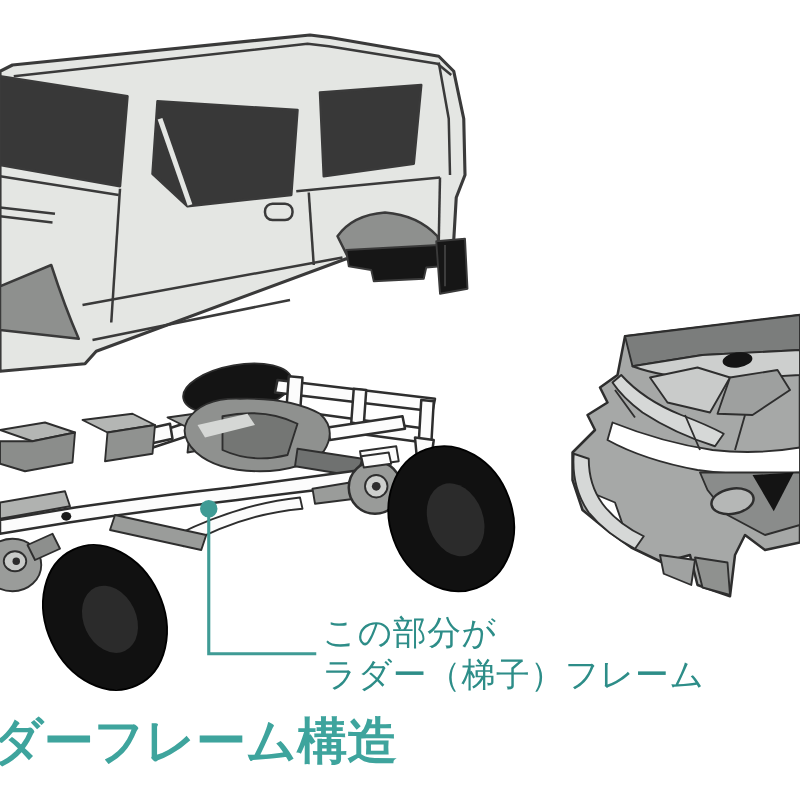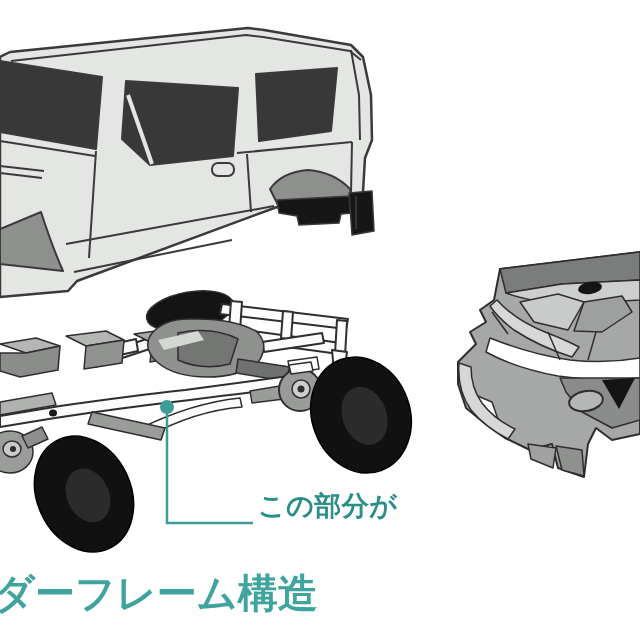--- a/index.html
+++ b/index.html
@@ -3,21 +3,21 @@
 <meta charset="utf-8">
 <style>
   html,body{margin:0;padding:0;background:#ffffff;}
   .canvas{
     position:relative;width:640px;height:640px;overflow:hidden;background:#ffffff;
     font-family:"Liberation Sans","DejaVu Sans",sans-serif;
   }
   .canvas svg{position:absolute;left:0;top:0;}
   .annotation{
     position:absolute;left:258px;top:489px;
-    font-size:27px;font-weight:700;line-height:34px;letter-spacing:0.5px;
+    font-size:27px;font-weight:400;line-height:34px;letter-spacing:0.5px;
     color:#2d8d88;white-space:nowrap;
   }
   .heading{
     position:absolute;left:-6px;top:570px;
     font-size:40px;font-weight:700;line-height:46px;letter-spacing:0px;
     color:#3ea49d;white-space:nowrap;
   }
 </style>
 </head>
 <body>
@@ -138,17 +138,18 @@
   </g>
 
   <g>
     <path fill="none" stroke-width="2.5" d="M 167,412 L 167,523 L 253,523" stroke="#3f9b95"></path>
     <circle r="7" cx="167" cy="407" fill="#3f9b95"></circle>
   </g>
 </svg>
 
 <div class="annotation">
   <div>この部分が</div>
+  <div>ラダー（梯子）フレーム</div>
 </div>
 
 <div class="heading">ダーフレーム構造</div>
 
 </div>
 
 </body></html>

